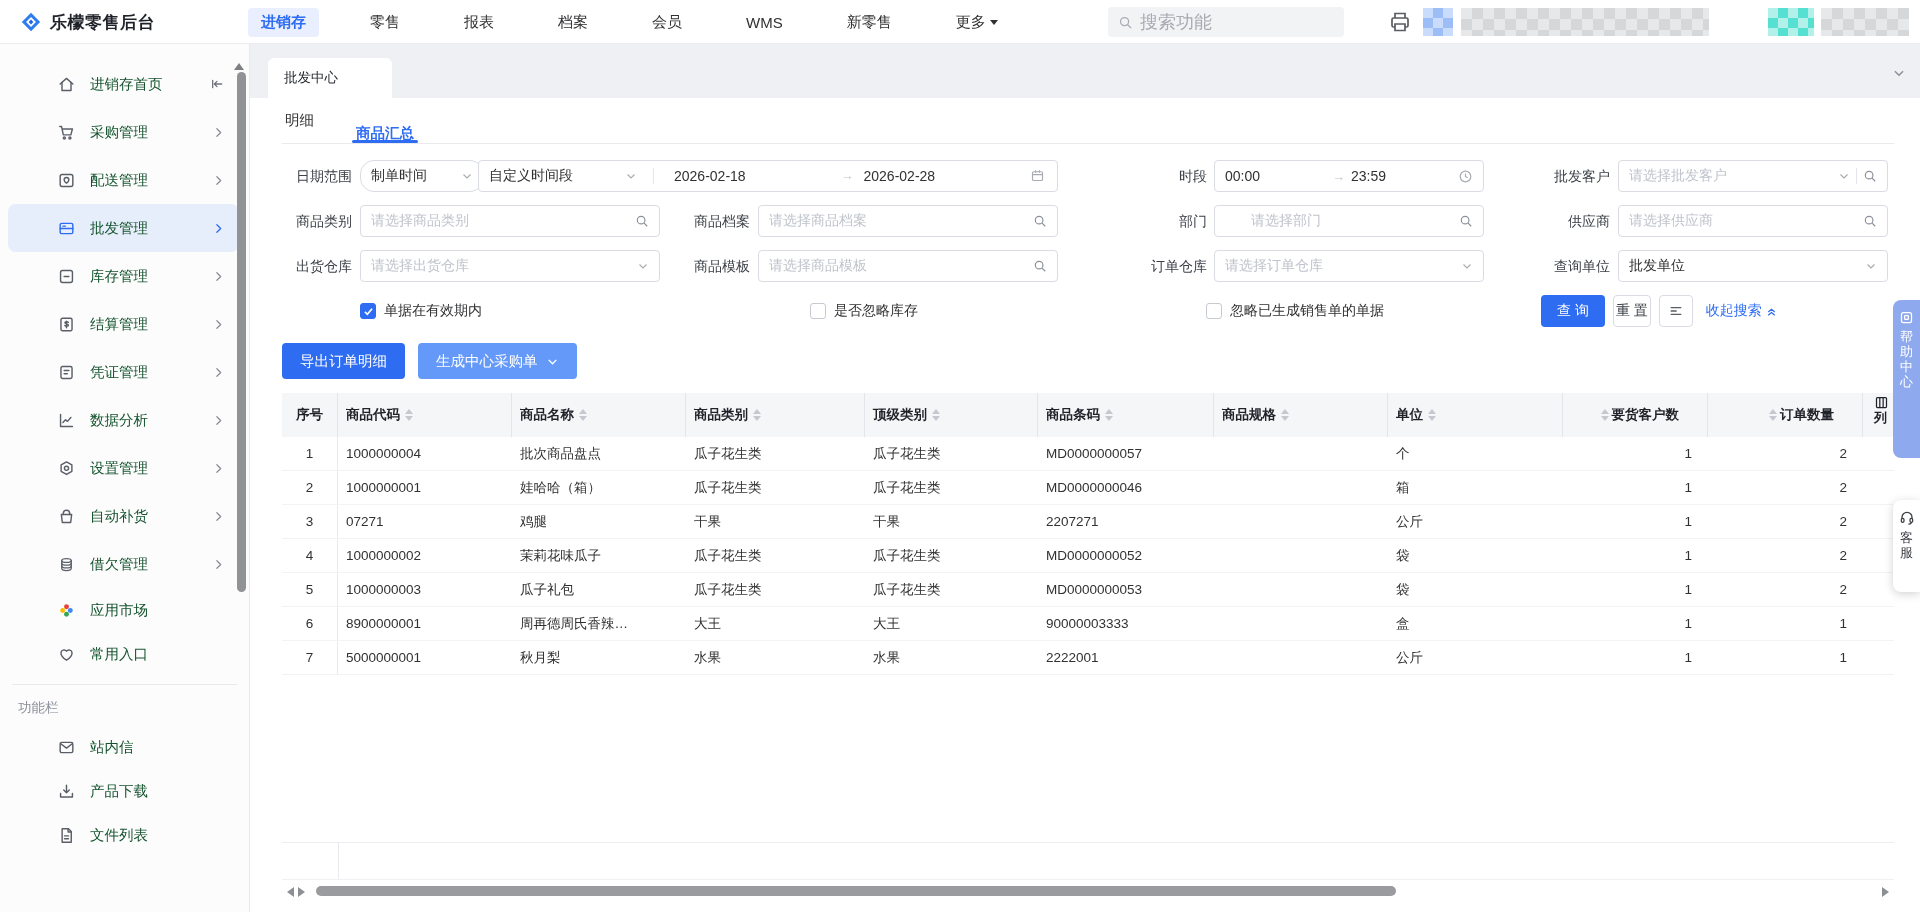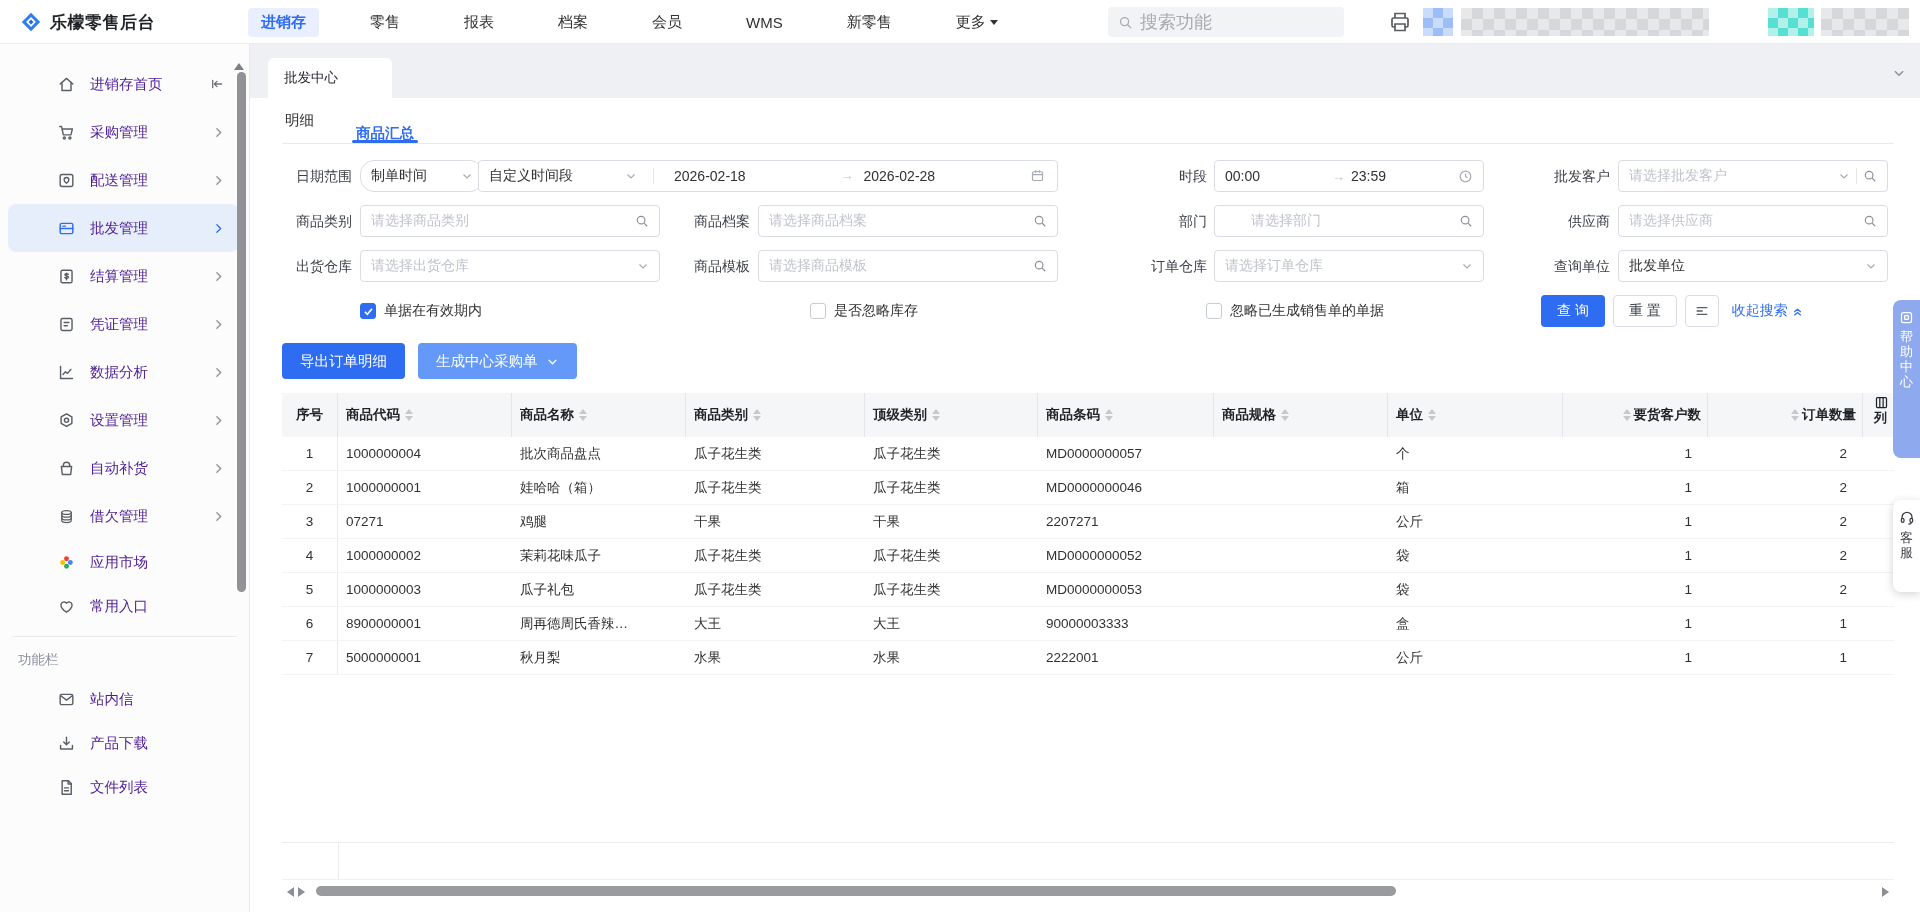--- a/index.html
+++ b/index.html
@@ -24,21 +24,21 @@
     background:repeating-conic-gradient(#d6d7d9 0% 25%, #e7e8ea 0% 50%) 0 0/22px 22px; }
   .mosaic.blue { background:repeating-conic-gradient(#9dbdf6 0% 25%, #cadcfb 0% 50%) 0 0/20px 20px; }
   .mosaic.teal { background:repeating-conic-gradient(#55e0d1 0% 25%, #b2f1ea 0% 50%) 0 0/20px 20px; }
 
   
   .sidebar { position:absolute; left:0; top:44px; width:250px; bottom:0; background:#fcfcfd;
     border-right:1px solid #e9eaee; z-index:20; padding-top:16px; }
   .side-item { height:48px; margin:0 10px 0 8px; display:flex; align-items:center; padding:0 14px 0 49px;
     border-radius:8px; cursor:pointer; position:relative; }
   .side-item .s-icon { width:20px; height:20px; color:#5a5e66; flex:none; display:flex; align-items:center; }
-  .side-item .s-label { margin-left:13px; font-size:14.5px; color:#4c1d95; white-space:nowrap; }
+  .side-item .s-label { margin-left:13px; font-size:14.5px; color:#14532d; white-space:nowrap; }
   .side-item .s-right { margin-left:auto; color:#8a8f99; display:flex; align-items:center; }
   .side-item.active { background:#e7eefb; }
   .side-item.active .s-icon, .side-item.active .s-right { color:#2e6cf2; }
   .side-item.small { height:44px; }
   .side-divider { height:1px; background:#e9eaee; margin:8px 12px 6px 12px; }
   .side-section { font-size:13.5px; color:#8a8f99; padding:8px 0 8px 18px; }
   .side-scroll-arrow { position:absolute; right:5px; top:14px; width:0; height:0;
     border:5px solid transparent; border-bottom:7px solid #7d7f83; }
   .side-scroll { position:absolute; right:3px; top:28px; width:9px; height:520px;
     background:#909296; border-radius:5px; }
@@ -68,37 +68,37 @@
   .grp-sel { display:flex; align-items:center; gap:6px; padding:0 10px; width:168px; flex:none; }
   .date-part { display:flex; flex:1; padding:0 12px 0 14px; gap:10px; }
   .arrow-sep { color:#c0c4cc; font-size:13px; }
   .cbx { position:absolute; display:flex; align-items:center; gap:8px; height:32px; cursor:pointer; font-size:14px; color:#303133; }
   .cb { width:16px; height:16px; border:1px solid #c6cad1; border-radius:3px; background:#fff; display:flex; align-items:center; justify-content:center; }
   .cb.checked { background:#2e6cf2; border-color:#2e6cf2; }
   .fbtns { position:absolute; left:1259px; top:0; height:32px; display:flex; align-items:center; gap:8px; }
   .btn { height:32px; border-radius:4px; font-size:14px; display:flex; align-items:center; justify-content:center;
     cursor:pointer; white-space:nowrap; border:1px solid transparent; }
   .btn.primary { background:#2e6cf2; color:#fff; padding:0 15px; }
-  .btn.plain { background:#fff; color:#3c4047; border-color:#d9dce3; padding:0 15px; }
+  .btn.plain { background:#fff; color:#3c4047; border-color:#d9dce3; padding:0 2px; }
   .btn.icon-only { width:34px; padding:0; background:#fff; border-color:#d9dce3; color:#5a5e66; }
   .link-collapse { color:#2e6cf2; font-size:14px; display:flex; align-items:center; gap:3px; margin-left:5px; cursor:pointer; white-space:nowrap; }
 
   
   .actionbar { margin-top:16px; display:flex; gap:13px; }
   .abtn { height:36px; border-radius:4px; color:#fff; font-size:14.5px; display:flex; align-items:center;
     justify-content:center; padding:0 18px; cursor:pointer; gap:8px; }
   .abtn.solid { background:#2e6cf2; }
   .abtn.soft  { background:#6499f9; }
 
   
   .tablewrap { margin-top:14px; position:relative; }
   .thead { display:flex; height:44px; background:#f5f6f8; align-items:stretch; }
   .th { display:flex; align-items:center; font-size:13.5px; font-weight:bold; color:#1f2329;
     border-right:1px solid #e3e5ea; padding:0 8px; gap:3px; white-space:nowrap; }
-  .th.right { justify-content:flex-end; padding-right:6px; }
+  .th.right { justify-content:flex-end; padding-right:28px; }
   .th.center { justify-content:center; }
   .sort { display:inline-flex; flex-direction:column; gap:2px; margin-left:2px; }
   .sort i { display:block; width:0; height:0; border:4px solid transparent; }
   .sort i.up { border-bottom:5px solid #c5c8cf; }
   .sort i.dn { border-top:5px solid #c5c8cf; }
   .trow { display:flex; height:34px; align-items:stretch; border-bottom:1px solid #f2f3f6; }
   .td { display:flex; align-items:center; font-size:13.5px; color:#303133; padding:0 8px; white-space:nowrap; overflow:hidden; }
   .td.center { justify-content:center; }
   .td.right { justify-content:flex-end; padding-right:16px; }
   .td.first { border-right:1px solid #e9eaee; }
@@ -228,20 +228,34 @@
         <span class="s-label">批发管理</span>
         <span class="s-right">
           <svg width="13" height="13" viewBox="0 0 24 24" fill="none" stroke="currentColor" stroke-width="2.4" stroke-linecap="round" stroke-linejoin="round">
             <path d="M9 5l7 7-7 7"></path>
           </svg>
         </span>
       </div>
       <div class="side-item">
         <span class="s-icon">
           <svg width="19" height="19" viewBox="0 0 24 24" fill="none" stroke="currentColor" stroke-width="1.8" stroke-linecap="round" stroke-linejoin="round">
+            <rect x="4.5" y="4.5" width="15" height="15" rx="2.5"></rect>
+            <path d="M9 12h6"></path>
+          </svg>
+        </span>
+        <span class="s-label">库存管理</span>
+        <span class="s-right">
+          <svg width="13" height="13" viewBox="0 0 24 24" fill="none" stroke="currentColor" stroke-width="2.4" stroke-linecap="round" stroke-linejoin="round">
+            <path d="M9 5l7 7-7 7"></path>
+          </svg>
+        </span>
+      </div>
+      <div class="side-item">
+        <span class="s-icon">
+          <svg width="19" height="19" viewBox="0 0 24 24" fill="none" stroke="currentColor" stroke-width="1.8" stroke-linecap="round" stroke-linejoin="round">
             <rect x="5" y="4" width="14" height="16" rx="2"></rect>
             <path d="M14.3 9.3c-.7-1-4.3-1.1-4.3.6 0 1.8 4.4 1 4.4 2.9 0 1.6-3.5 1.6-4.5.5M12 7.8v8.4"></path>
           </svg>
         </span>
         <span class="s-label">结算管理</span>
         <span class="s-right">
           <svg width="13" height="13" viewBox="0 0 24 24" fill="none" stroke="currentColor" stroke-width="2.4" stroke-linecap="round" stroke-linejoin="round">
             <path d="M9 5l7 7-7 7"></path>
           </svg>
         </span>

